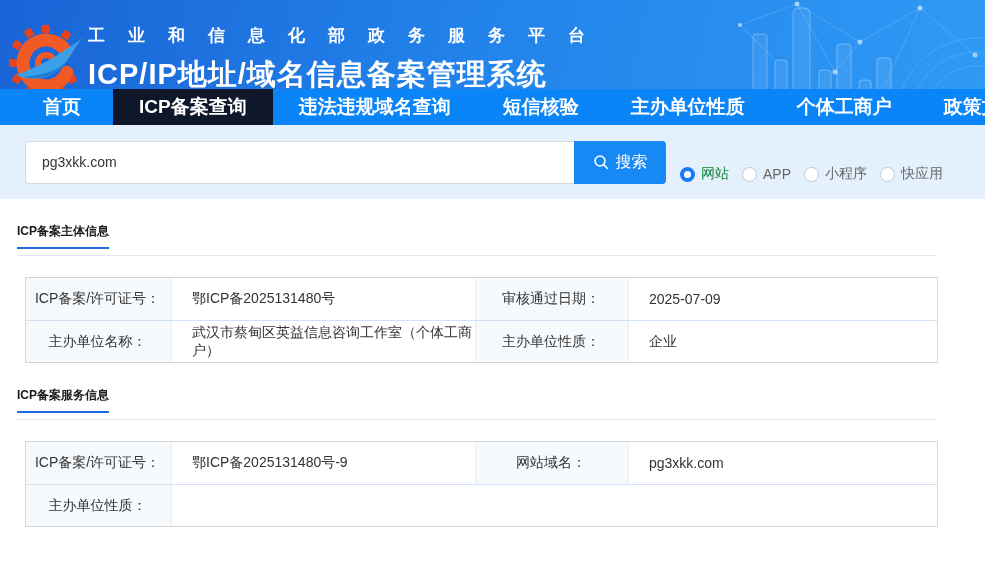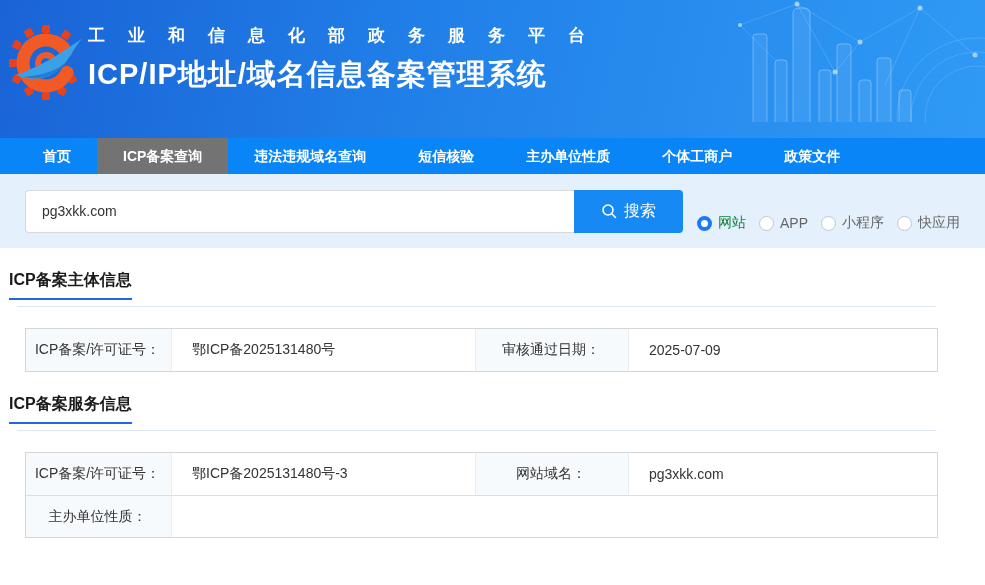--- a/index.html
+++ b/index.html
@@ -1,53 +1,53 @@
 <!DOCTYPE html>
 <html><head>
 <meta charset="utf-8">
 <style>
   * { margin:0; padding:0; box-sizing:border-box; }
   html,body { width:985px; height:585px; background:#fff; overflow:hidden;
               font-family:"Liberation Sans","DejaVu Sans",sans-serif; }
 
   
-  .header { position:relative; height:138px; overflow:hidden;
+  .header { position:relative; height:89px; overflow:hidden;
             background:linear-gradient(102deg,#1a63d6 0%,#2181e9 45%,#2f9af5 100%); }
   .logo { position:absolute; left:6px; top:12px; width:80px; height:98px; }
   .header-text { position:absolute; left:88px; top:24px; color:#fff; white-space:nowrap; }
   .slogan { font-size:17px; font-weight:bold; letter-spacing:23px; }
   .main-title { margin-top:8px; font-size:29px; font-weight:bold; letter-spacing:1px; }
   .skyline { position:absolute; right:0; top:0; height:122px; width:250px; }
 
   
   .nav { display:flex; height:36px; background:#0a85f8; padding-left:17px; }
-  .nav-item { line-height:36px; padding:0 26px; color:#fff; font-size:14px;
+  .nav-item { line-height:36px; padding:0 26px; color:#fff; font-size:19px;
               font-weight:bold; cursor:pointer; white-space:nowrap; }
-  .nav-item.active { background:#737373; }
+  .nav-item.active { background:#0f172a;margin-left:6px; }
 
   
   .search-bar { height:74px; background:#e4f1fd; display:flex; align-items:center;
                 padding:0 25px; }
   .search-input { width:549px; height:43px; border:1px solid #d9d9d9; border-right:none;
                   border-radius:4px 0 0 4px; padding-left:16px; font-size:14px; color:#333;
                   outline:none; background:#fff; }
-  .search-btn { width:109px; height:43px; background:#1789f4; color:#fff; border:none;
+  .search-btn { width:92px; height:43px; background:#1789f4; color:#fff; border:none;
                 border-radius:0 4px 4px 0; font-size:16px; display:flex; align-items:center;
                 justify-content:center; gap:7px; cursor:pointer; }
   .search-btn svg { display:block; }
   .radio-group { display:flex; align-items:center; margin-left:14px; margin-top:24px; gap:13px; }
   .radio-opt { display:flex; align-items:center; gap:6px; font-size:14px; color:#666; cursor:pointer; }
   .radio-circle { width:15px; height:15px; border-radius:50%; border:1px solid #bfc7d0;
                   background:#fff; flex:0 0 15px; }
   .radio-opt.selected .radio-circle { border:4.5px solid #1a7af6; }
   .radio-opt.selected .radio-label { color:#15803d; }
 
   
   .section { margin-top:22px; }
-  .section-title { display:inline-block; margin-left:9px; font-size:16px; font-weight:bold;
+  .section-title { display:inline-block; margin-left:17px; font-size:12px; font-weight:bold;
                    color:#1a1a1a; padding-bottom:7px; border-bottom:2px solid #2068e0; }
   .section-divider { height:1px; background:#dde7f2; margin:6px 0 0 17px; width:919px; }
 
   table.info-table { border-collapse:separate; border-spacing:0; margin:21px 0 0 25px;
                      width:911px; table-layout:fixed; border:1px solid #d6d6d6; background:#fff; }
   .info-table td { height:42px; font-size:14px; color:#333; }
   .info-table td.lbl { background:#f7fafd; text-align:center; padding-right:2px;
                        border-right:1px solid #e7edf4; }
   .info-table td.val { padding-left:20px; border-right:1px solid #e7edf4; }
   .info-table td.val.last { border-right:none; }
@@ -161,39 +161,45 @@
         <col style="width:153px">
         <col style="width:308px">
       </colgroup>
     <tbody>
         <tr>
       <td class="lbl">ICP备案/许可证号：</td>
       <td class="val">鄂ICP备2025131480号</td>
       <td class="lbl">审核通过日期：</td>
       <td class="val last">2025-07-09</td>
     </tr>
+    <tr>
+      <td class="lbl">主办单位名称：</td>
+      <td class="val">武汉市蔡甸区英益信息咨询工作室（个体工商户）</td>
+      <td class="lbl">主办单位性质：</td>
+      <td class="val last">企业</td>
+    </tr>
   </tbody>
     </table>
 </div>
 
 <div class="section">
   <div class="section-title">ICP备案服务信息</div>
   <div class="section-divider"></div>
 
   <table class="info-table">
     <colgroup>
         <col style="width:146px">
         <col style="width:304px">
         <col style="width:153px">
         <col style="width:308px">
       </colgroup>
     <tbody>
         <tr>
       <td class="lbl">ICP备案/许可证号：</td>
-      <td class="val">鄂ICP备2025131480号-3</td>
+      <td class="val">鄂ICP备2025131480号-9</td>
       <td class="lbl">网站域名：</td>
       <td class="val last">pg3xkk.com</td>
     </tr>
     <tr>
       <td class="lbl">主办单位性质：</td>
       <td class="val last" colspan="3"></td>
     </tr>
   </tbody>
     </table>
 </div>

